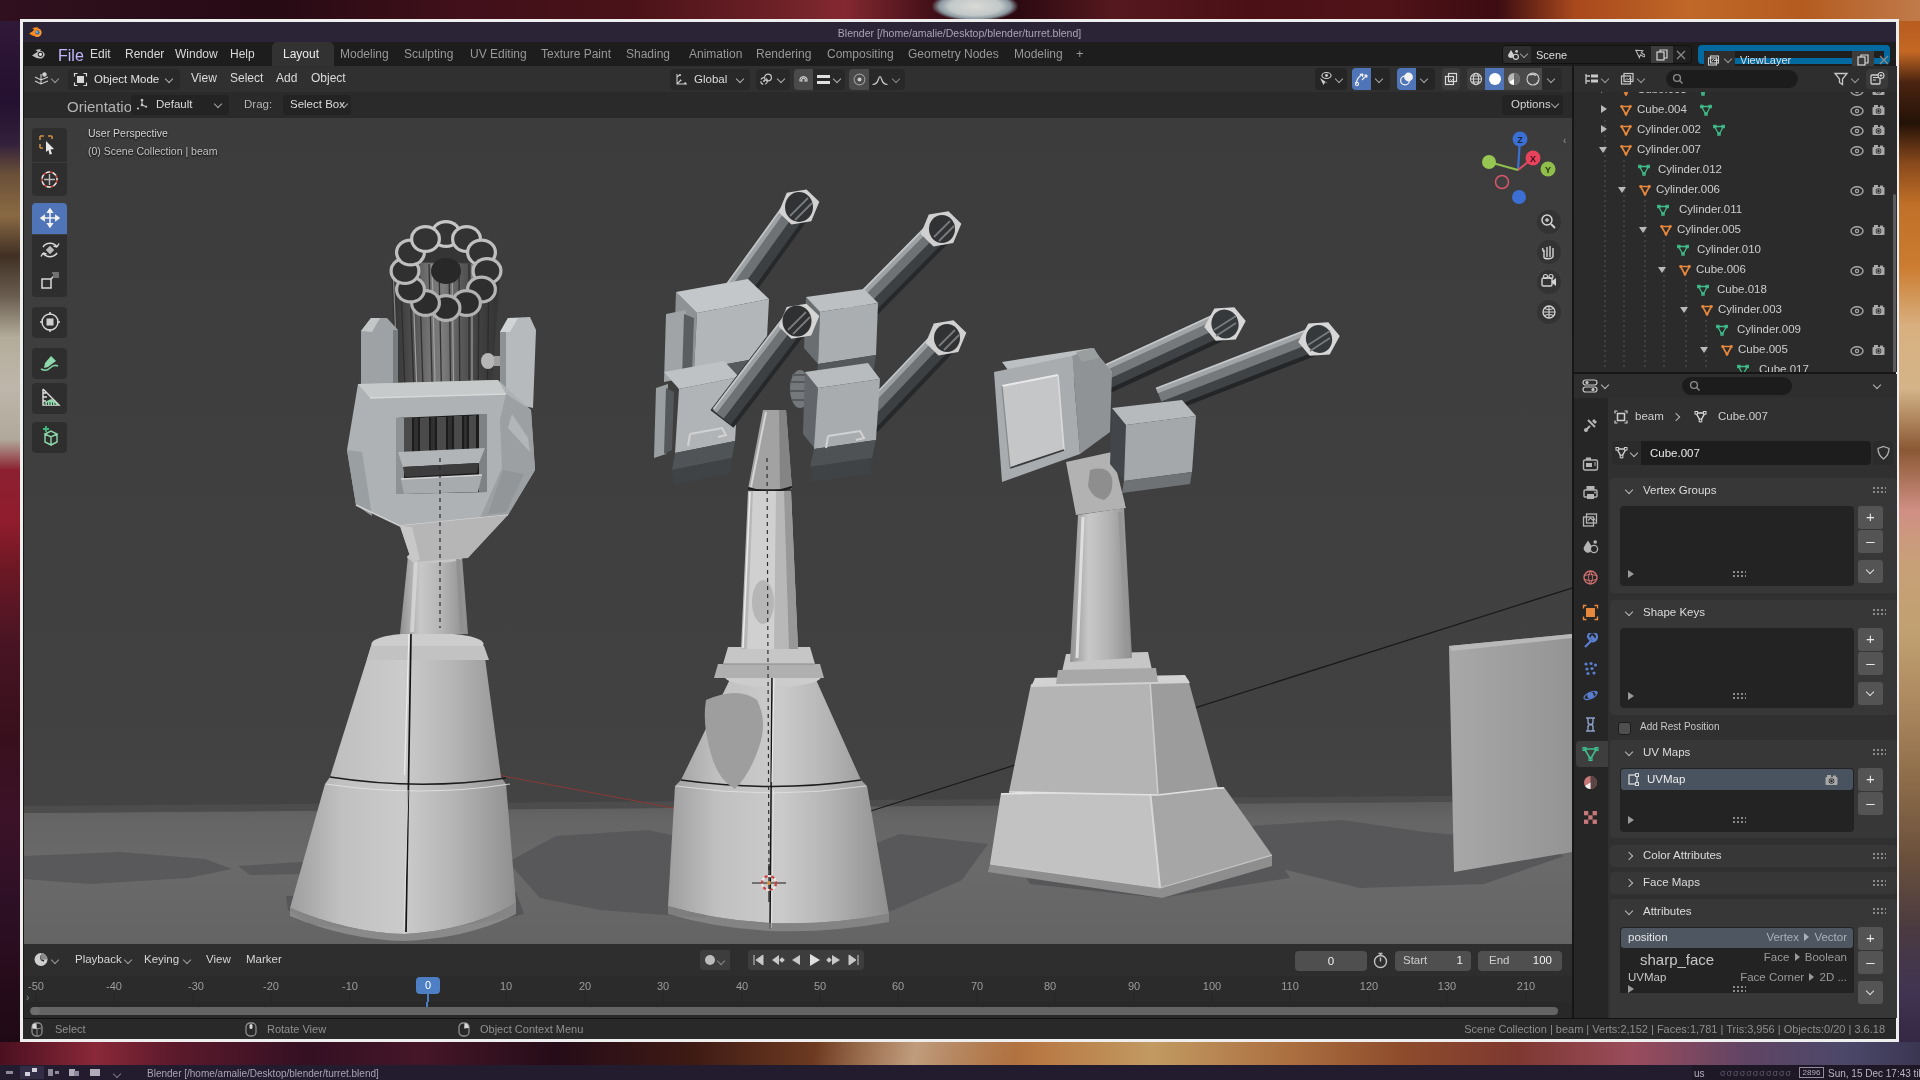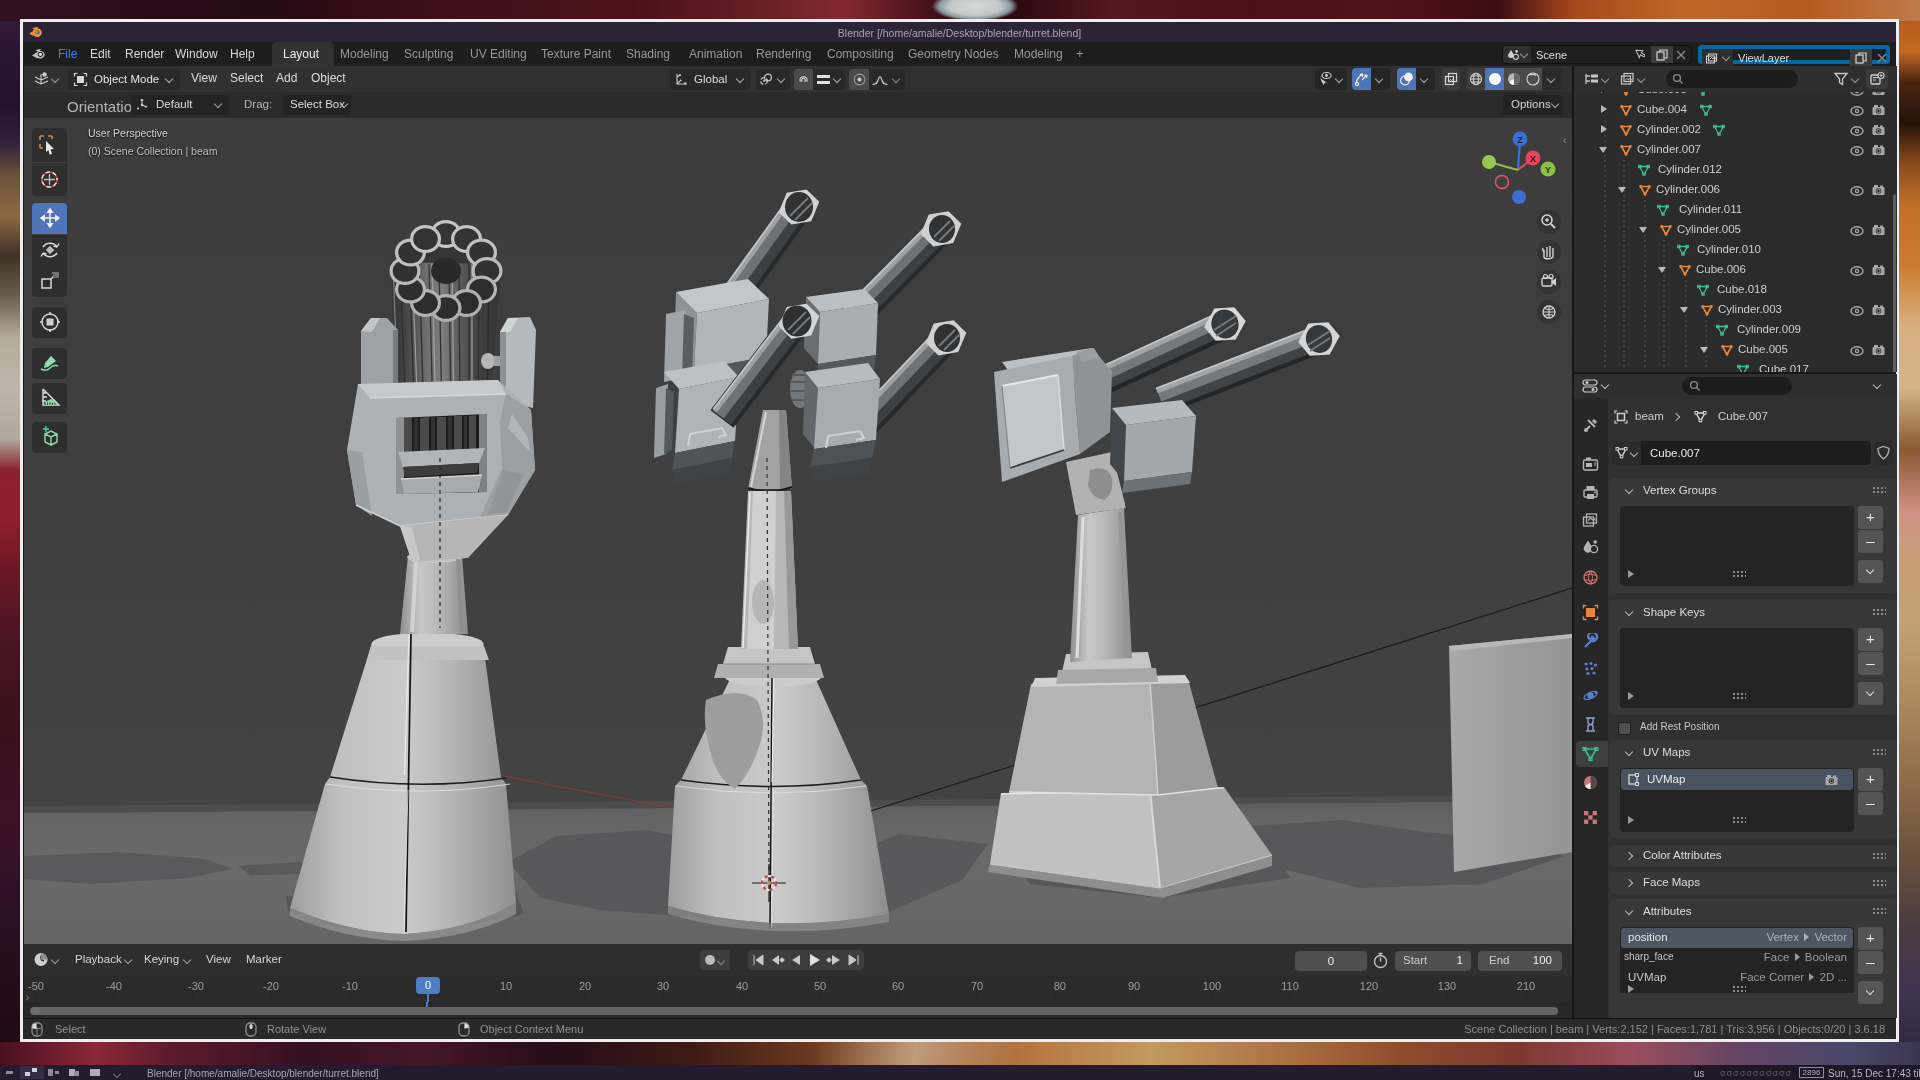--- a/index.html
+++ b/index.html
@@ -49,21 +49,21 @@
  </svg>
  <div class="tx" style="left:0;top:5px;width:1873px;text-align:center;color:#a9a4b4;font-size:10.5px">Blender [/home/amalie/Desktop/blender/turret.blend]</div>
 </div>
 
 <div class="abs" style="left:23px;top:42px;width:1873px;height:24px;background:#1d1d1d">
  <svg class="abs" style="left:8px;top:4px" width="16" height="16" viewBox="0 0 16 16">
   <path d="M1 9.5 Q4.5 7 7 5.6 L4.4 4.3 Q7.5 2.6 10.4 3.4 L8.8 4.8 Q12.6 5.2 13.7 8.2 Q14 10.8 11.5 12 Q7 13.8 1 9.5 Z" fill="#bdbdbd"></path>
   <circle cx="9.4" cy="8.3" r="2.6" fill="#1d1d1d"></circle>
   <circle cx="9.4" cy="8.3" r="1.6" fill="#e8e8e8"></circle>
  </svg>
- <div class="tx" style="left:35px;top:5px;color:#3b82f6;font-size:12px">File</div>
+ <div class="tx" style="left:35px;top:5px;color:#c4b5fd;font-size:16px">File</div>
  <div class="tx" style="left:67px;top:5px;color:#d8d8d8;font-size:12px">Edit</div>
  <div class="tx" style="left:102px;top:5px;color:#d8d8d8;font-size:12px">Render</div>
  <div class="tx" style="left:152px;top:5px;color:#d8d8d8;font-size:12px">Window</div>
  <div class="tx" style="left:207px;top:5px;color:#d8d8d8;font-size:12px">Help</div>
  <div class="abs" style="left:249px;top:0px;width:62px;height:24px;background:#323232;border-radius:5px 5px 0 0"></div>
  <div class="tx" style="left:260px;top:5px;color:#ececec;font-size:12px">Layout</div>
  <div class="tx" style="left:317px;top:5px;color:#989898;font-size:12px">Modeling</div>
  <div class="tx" style="left:381px;top:5px;color:#989898;font-size:12px">Sculpting</div>
  <div class="tx" style="left:447px;top:5px;color:#989898;font-size:12px">UV Editing</div>
  <div class="tx" style="left:518px;top:5px;color:#989898;font-size:12px">Texture Paint</div>
@@ -90,21 +90,21 @@
     </svg>
  <div class="abs" style="left:148px;top:0px;width:22px;height:17px;background:#3c3c3c"></div>
  <svg class="abs" style="left:152px;top:2px" width="14" height="14" viewBox="0 0 14 14">
       <rect x="2" y="4" width="7" height="8" fill="none" stroke="#d6d6d6" stroke-width="1.2"></rect>
       <path d="M5 4 V2 H12 V10 H9" fill="none" stroke="#d6d6d6" stroke-width="1.2"></path>
     </svg>
  <svg class="abs" style="left:172px;top:3px" width="12" height="12" viewBox="0 0 12 12">
       <path d="M2 2 L10 10 M10 2 L2 10" stroke="#8a8a8a" stroke-width="1.3"></path>
     </svg>
 </div>
-<div class="abs" style="left:1698px;top:45px;width:192px;height:19px;background:#1f1f1f;border-radius:4px;border:4px solid #0369a1">
+<div class="abs" style="left:1698px;top:45px;width:192px;height:19px;background:#1f1f1f;border-radius:4px;border:6px solid #0369a1">
  <div class="abs" style="left:0;top:0;width:31px;height:17px;background:#2e2e2e;border-radius:3px 0 0 3px"></div>
  <svg class="abs" style="left:3px;top:2px" width="14" height="14" viewBox="0 0 14 14">
       <rect x="1.5" y="5" width="8" height="7" fill="none" stroke="#cfcfcf" stroke-width="1.1"></rect>
       <rect x="3.5" y="3" width="8" height="7" fill="none" stroke="#cfcfcf" stroke-width="1.1"></rect>
       <path d="M4.5 8.5 L6.5 6.5 L8 8 L9.5 6 L11 8" fill="none" stroke="#cfcfcf" stroke-width="1"></path>
     </svg>
  <div class="cv" style="left:21px;top:5px;border-color:#9a9a9a"></div>
  <div class="tx" style="left:36px;top:3px;color:#dedede;font-size:11px">ViewLayer</div>
  <div class="abs" style="left:148px;top:0px;width:22px;height:17px;background:#3c3c3c"></div>
  <svg class="abs" style="left:152px;top:2px" width="14" height="14" viewBox="0 0 14 14">
@@ -754,21 +754,21 @@
  <div class="tx" style="left:158px;top:4px;width:22px;text-align:right;color:#9c9c9c;font-size:11px">-30</div>
  <div class="tx" style="left:236px;top:4px;width:22px;text-align:center;color:#9c9c9c;font-size:11px">-20</div>
  <div class="tx" style="left:315px;top:4px;width:22px;text-align:center;color:#9c9c9c;font-size:11px">-10</div>
  <div class="tx" style="left:471px;top:4px;width:22px;text-align:center;color:#9c9c9c;font-size:11px">10</div>
  <div class="tx" style="left:550px;top:4px;width:22px;text-align:center;color:#9c9c9c;font-size:11px">20</div>
  <div class="tx" style="left:628px;top:4px;width:22px;text-align:center;color:#9c9c9c;font-size:11px">30</div>
  <div class="tx" style="left:707px;top:4px;width:22px;text-align:center;color:#9c9c9c;font-size:11px">40</div>
  <div class="tx" style="left:785px;top:4px;width:22px;text-align:center;color:#9c9c9c;font-size:11px">50</div>
  <div class="tx" style="left:863px;top:4px;width:22px;text-align:center;color:#9c9c9c;font-size:11px">60</div>
  <div class="tx" style="left:942px;top:4px;width:22px;text-align:center;color:#9c9c9c;font-size:11px">70</div>
- <div class="tx" style="left:1020px;top:4px;width:22px;text-align:right;color:#9c9c9c;font-size:11px">80</div>
+ <div class="tx" style="left:1020px;top:4px;width:22px;text-align:left;color:#9c9c9c;font-size:11px">80</div>
  <div class="tx" style="left:1099px;top:4px;width:22px;text-align:center;color:#9c9c9c;font-size:11px">90</div>
  <div class="tx" style="left:1174px;top:4px;width:28px;text-align:center;color:#9c9c9c;font-size:11px">100</div>
  <div class="tx" style="left:1252px;top:4px;width:28px;text-align:center;color:#9c9c9c;font-size:11px">110</div>
  <div class="tx" style="left:1331px;top:4px;width:28px;text-align:center;color:#9c9c9c;font-size:11px">120</div>
  <div class="tx" style="left:1409px;top:4px;width:28px;text-align:center;color:#9c9c9c;font-size:11px">130</div>
  <div class="tx" style="left:1488px;top:4px;width:28px;text-align:center;color:#9c9c9c;font-size:11px">210</div>
  <svg class="abs" style="left:0;top:0" width="1548" height="26" viewBox="0 0 1548 26">
   <g stroke="#242424" stroke-width="1">
    <line x1="12" y1="17" x2="12" y2="26"></line>
         <line x1="90" y1="17" x2="90" y2="26"></line>
@@ -1273,21 +1273,21 @@
 
   <div class="abs" style="left:2px;top:501px;width:287px;height:119px;background:#373737;border-radius:4px 4px 0 0">
    <div class="cv" style="left:16px;top:9px"></div>
    <div class="phead" style="left:33px;top:6px">Attributes</div>
    <div class="grip" style="left:262px;top:8px"></div>
    <div class="abs" style="left:10px;top:28px;width:234px;height:66px;background:#232323;border-radius:4px 4px 0 0">
     <div class="abs" style="left:1px;top:1px;width:232px;height:20px;background:#4e5761;border-radius:3px">
      <div class="tx" style="left:7px;top:3px;color:#e4e4e4;font-size:11.5px">position</div>
      <div class="tx" style="right:6px;top:3px;color:#a8b0ba;font-size:11.5px">Vertex <span style="display:inline-block;width:0;height:0;border-top:4px solid transparent;border-bottom:4px solid transparent;border-left:5px solid #a8b0ba;margin:0 2px"></span> Vector</div>
     </div>
-    <div class="tx" style="left:4px;top:24px;color:#c6c6c6;font-size:10px">sharp_face</div>
+    <div class="tx" style="left:20px;top:24px;color:#c6c6c6;font-size:15px">sharp_face</div>
     <div class="tx" style="right:7px;top:24px;color:#9a9a9a;font-size:11.5px">Face <span style="display:inline-block;width:0;height:0;border-top:4px solid transparent;border-bottom:4px solid transparent;border-left:5px solid #9a9a9a;margin:0 2px"></span> Boolean</div>
     <div class="tx" style="left:8px;top:44px;color:#c6c6c6;font-size:11.5px">UVMap</div>
     <div class="tx" style="right:7px;top:44px;color:#9a9a9a;font-size:11.5px">Face Corner <span style="display:inline-block;width:0;height:0;border-top:4px solid transparent;border-bottom:4px solid transparent;border-left:5px solid #9a9a9a;margin:0 2px"></span> 2D ...</div>
     <div class="abs" style="left:8px;top:58px;width:0;height:0;border-top:4px solid transparent;border-bottom:4px solid transparent;border-left:6px solid #9a9a9a"></div>
     <div class="grip" style="left:112px;top:58px"></div>
    </div>
    <div class="pbtn" style="left:248px;top:28px">+</div>
    <div class="pbtn" style="left:248px;top:52px">–</div>
    <div class="pbtn" style="left:248px;top:82px">
           <div class="cv" style="left:9px;top:7px;border-color:#e0e0e0"></div>

